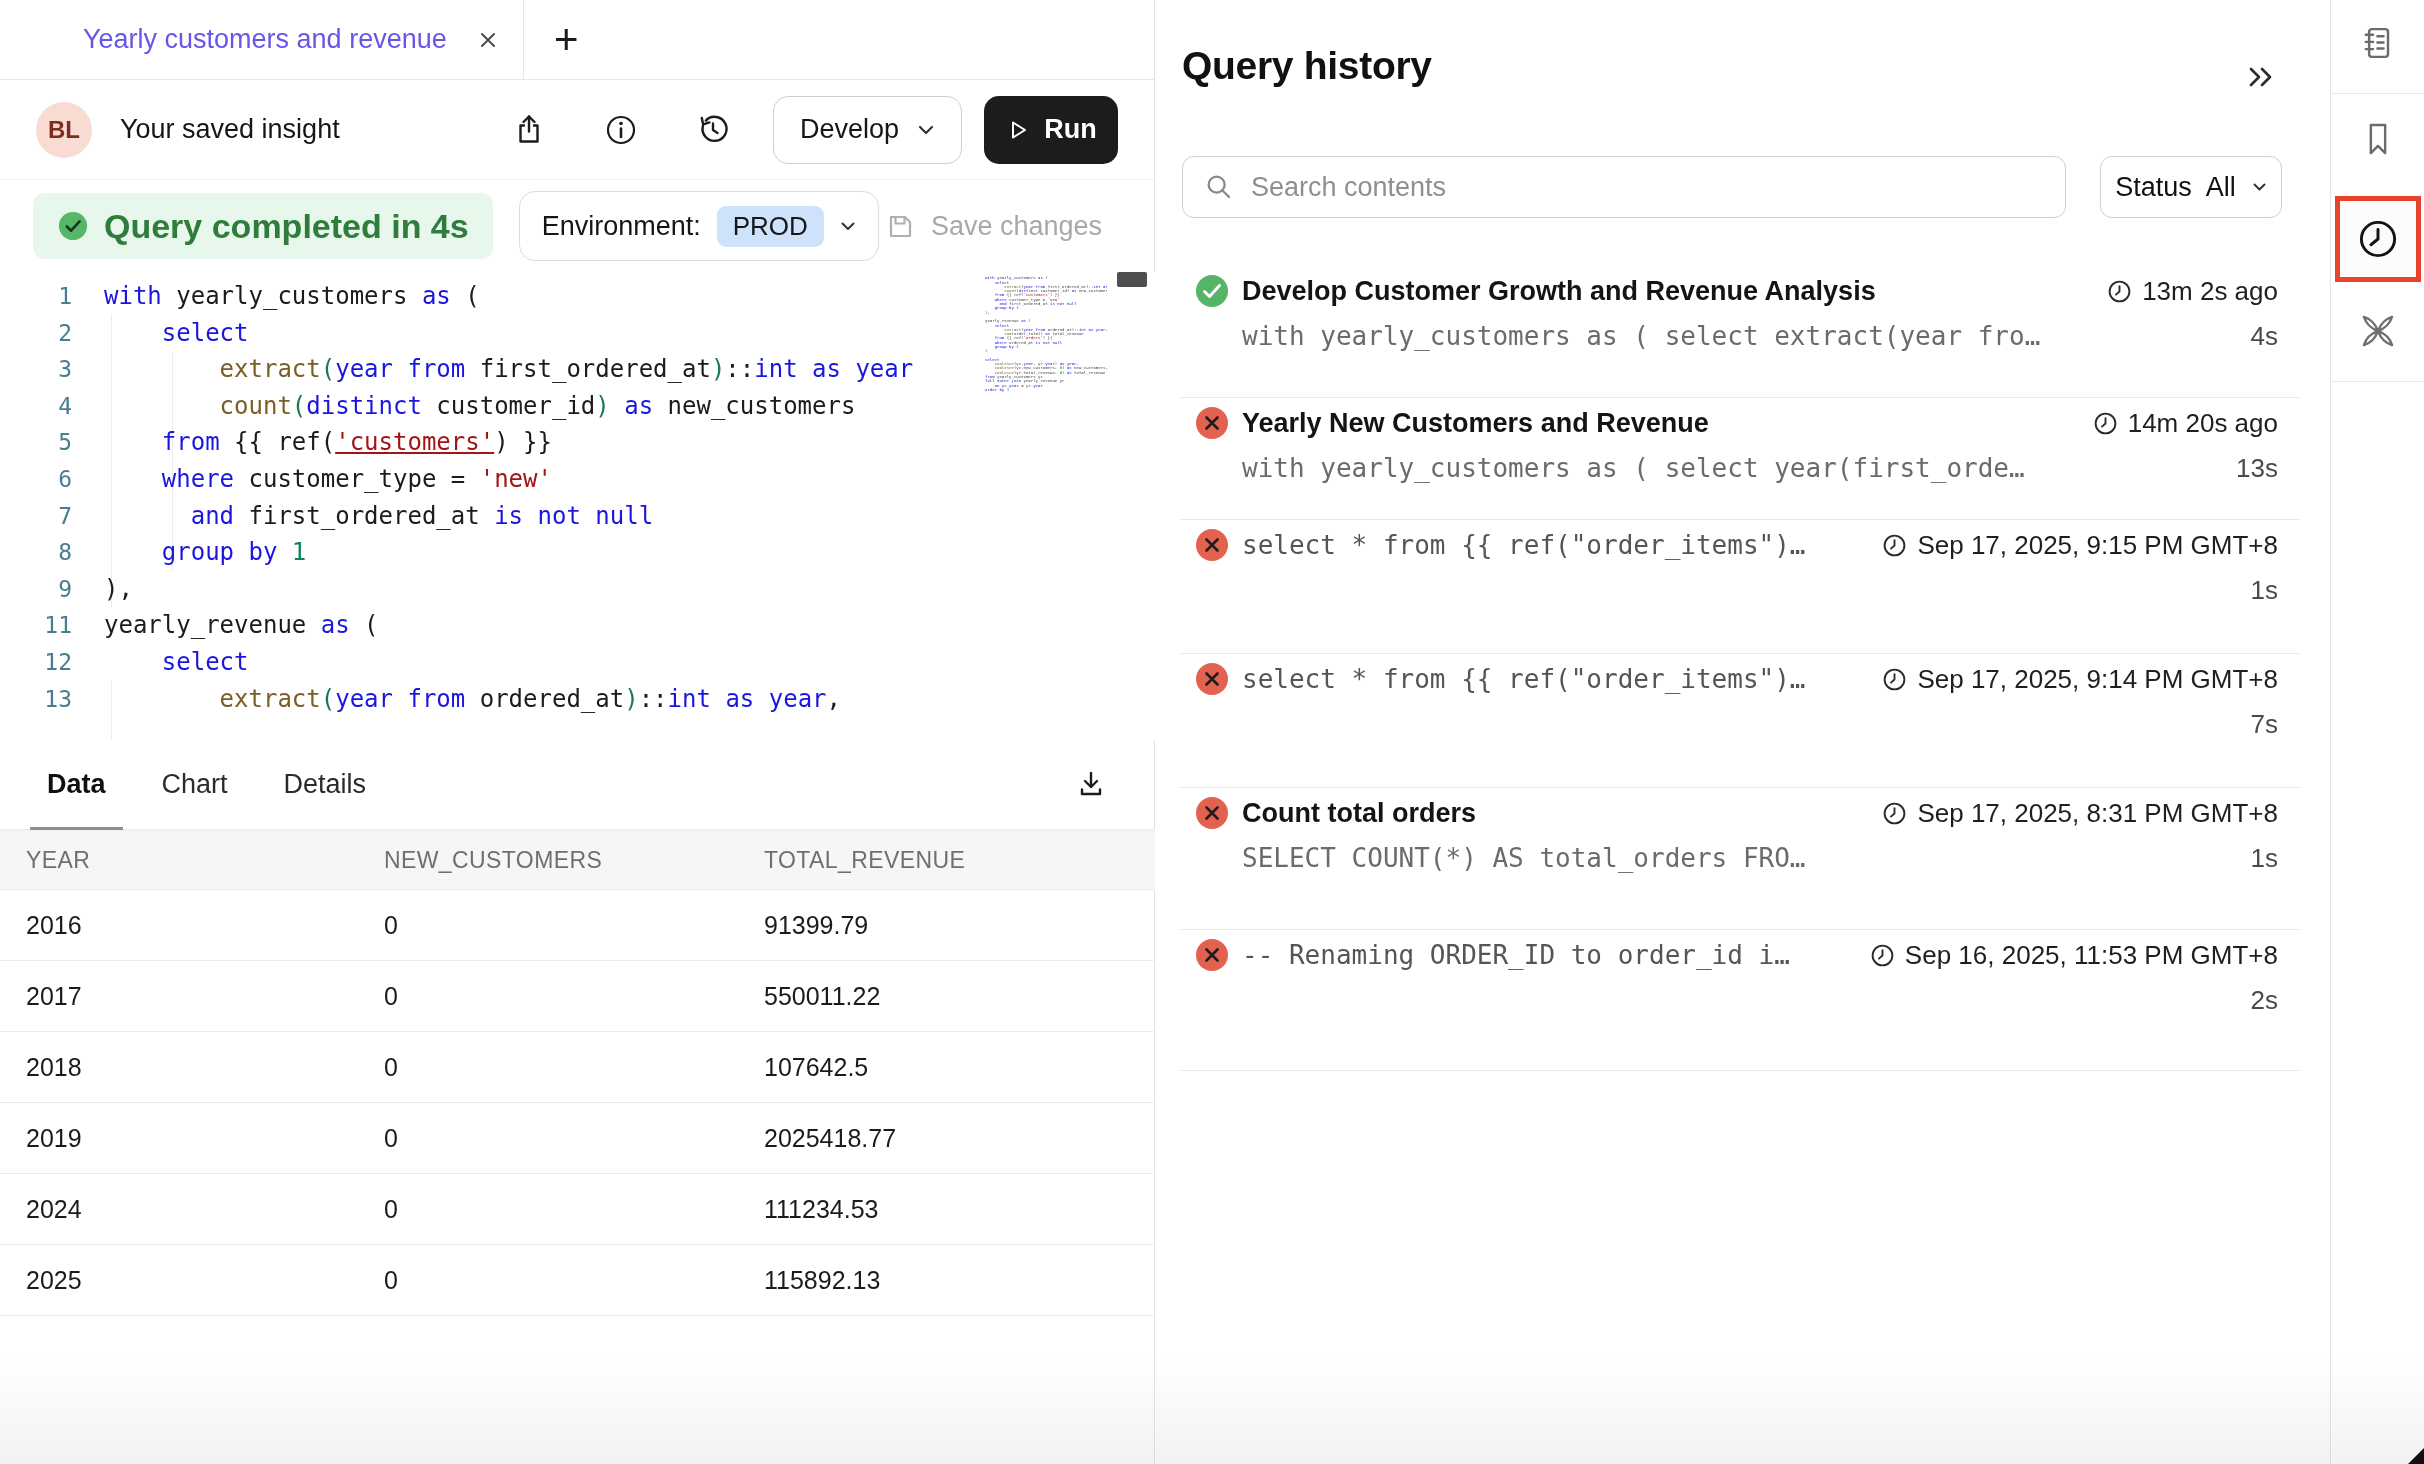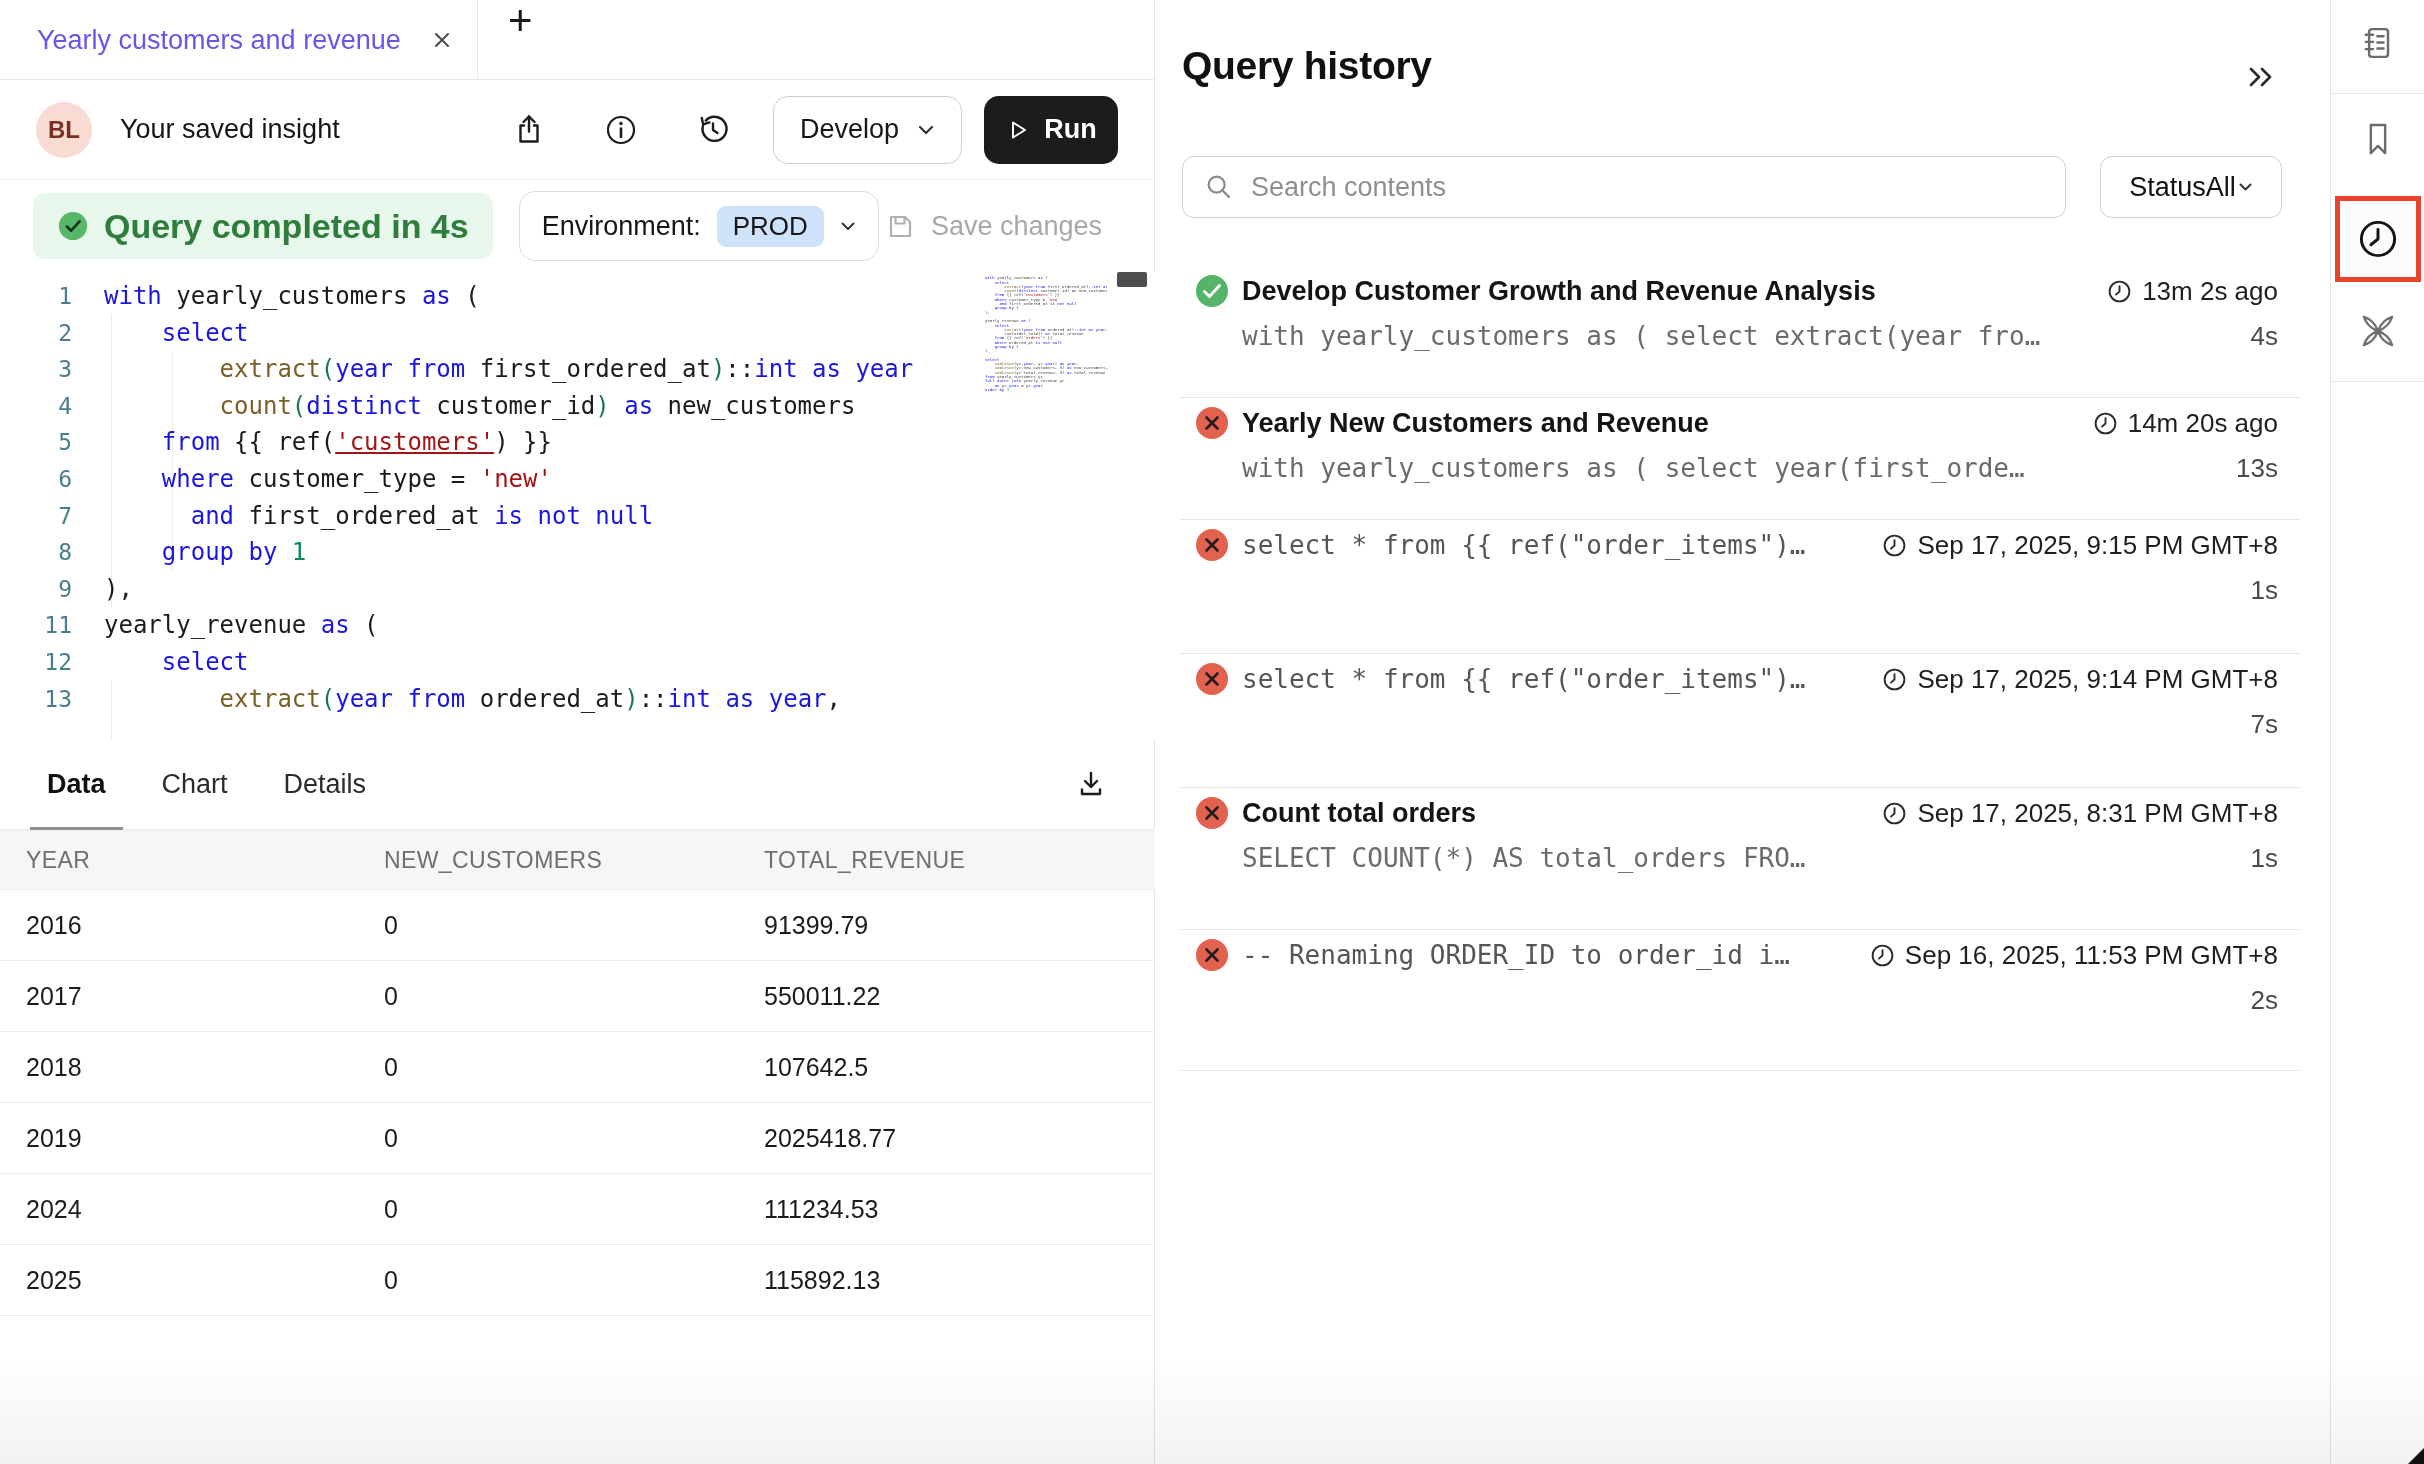--- a/index.html
+++ b/index.html
@@ -3,21 +3,21 @@
 <meta charset="utf-8">
 <style>
   html,body{margin:0;padding:0;background:#fff;}
   *{box-sizing:border-box;}
   .app{position:relative;width:2424px;height:1464px;overflow:hidden;background:#fff;
        font-family:"Liberation Sans",sans-serif;color:#161616;}
 
   
   .left-panel{position:absolute;left:0;top:0;width:1155px;height:1464px;border-right:1px solid #e3e3e3;background:#fff;}
 
-  .tabbar{position:absolute;left:0;top:0;width:100%;height:80px;border-bottom:1px solid #e8e8e8;display:flex;align-items:flex-start;}
+  .tabbar{position:absolute;left:0;top:0;width:100%;height:80px;border-bottom:1px solid #e8e8e8;display:flex;align-items:center;padding-left:46px;}
   .tab{display:flex;align-items:center;height:80px;width:478px;padding:0 24px 0 37px;border-right:1px solid #e8e8e8;}
   .tab-label{font-size:27px;color:#6856e8;white-space:nowrap;flex:1;}
   .tab-close{margin-left:14px;display:flex;}
   .newtab{margin-left:30px;font-size:42px;font-weight:300;color:#1b1b1b;line-height:1;}
 
   .doc-header{position:absolute;left:0;top:80px;width:100%;height:100px;border-bottom:1px solid #efefef;display:flex;align-items:center;padding:0 36px;}
   .avatar{width:56px;height:56px;border-radius:50%;background:#f8dcd3;color:#7b2e1d;font-weight:bold;font-size:24px;display:flex;align-items:center;justify-content:center;flex:none;}
   .doc-title{font-size:27px;margin-left:28px;white-space:nowrap;}
   .header-icons{margin-left:auto;display:flex;align-items:center;gap:56px;}
   .icon-btn{display:flex;align-items:center;justify-content:center;cursor:pointer;}
@@ -58,21 +58,21 @@
   .data-table td{height:71px;border-bottom:1px solid #ececec;color:#1b1b1b;font-size:25px;padding:0;}
   .data-table th:first-child,.data-table td:first-child{padding-left:26px;}
 
   
   .history-panel{position:absolute;left:1156px;top:0;width:1174px;height:1464px;background:#fff;}
   .qh-title{position:absolute;left:26px;top:44px;font-size:39px;font-weight:600;letter-spacing:-.3px;color:#111;}
   .qh-collapse{position:absolute;right:52px;top:62px;display:flex;}
   .qh-search{position:absolute;left:26px;top:156px;width:884px;height:62px;border:1.5px solid #cfcfcf;border-radius:12px;display:flex;align-items:center;padding:0 20px;gap:14px;background:#fff;}
   .qh-search input{border:none;outline:none;font-size:27px;color:#a16207;width:100%;font-family:"Liberation Sans",sans-serif;background:transparent;}
   .qh-search input::placeholder{color:#8f8f8f;}
-  .qh-status{position:absolute;left:944px;top:156px;width:182px;height:62px;border:1.5px solid #cfcfcf;border-radius:12px;display:flex;align-items:center;justify-content:center;font-size:27px;background:#fff;color:#111;}
+  .qh-status{position:absolute;left:944px;top:156px;width:182px;height:62px;border:1.5px solid #cfcfcf;border-radius:12px;display:flex;align-items:center;justify-content:center;gap:14px;font-size:27px;background:#fff;color:#111;}
   .qh-status .chev{display:flex;margin-left:2px;}
 
   .hist-item{position:absolute;left:0;width:100%;padding:4px 52px 0 39px;cursor:pointer;}
   .hist-row1{display:flex;align-items:center;height:44px;}
   .hist-status{width:34px;height:34px;flex:none;display:flex;}
   .hist-title{margin-left:13px;font-size:27px;font-weight:700;color:#141414;white-space:nowrap;overflow:hidden;}
   .hist-title.mono{font-family:"DejaVu Sans Mono",monospace;font-weight:normal;color:#555;font-size:26px;}
   .hist-meta{margin-left:auto;display:flex;align-items:center;gap:10px;font-size:26px;color:#1f1f1f;flex:none;padding-left:20px;}
   .hist-row2{display:flex;align-items:center;margin-top:3px;height:40px;}
   .hist-sub{margin-left:47px;font-family:"DejaVu Sans Mono",monospace;font-size:26px;color:#6b6b6b;white-space:nowrap;overflow:hidden;}

